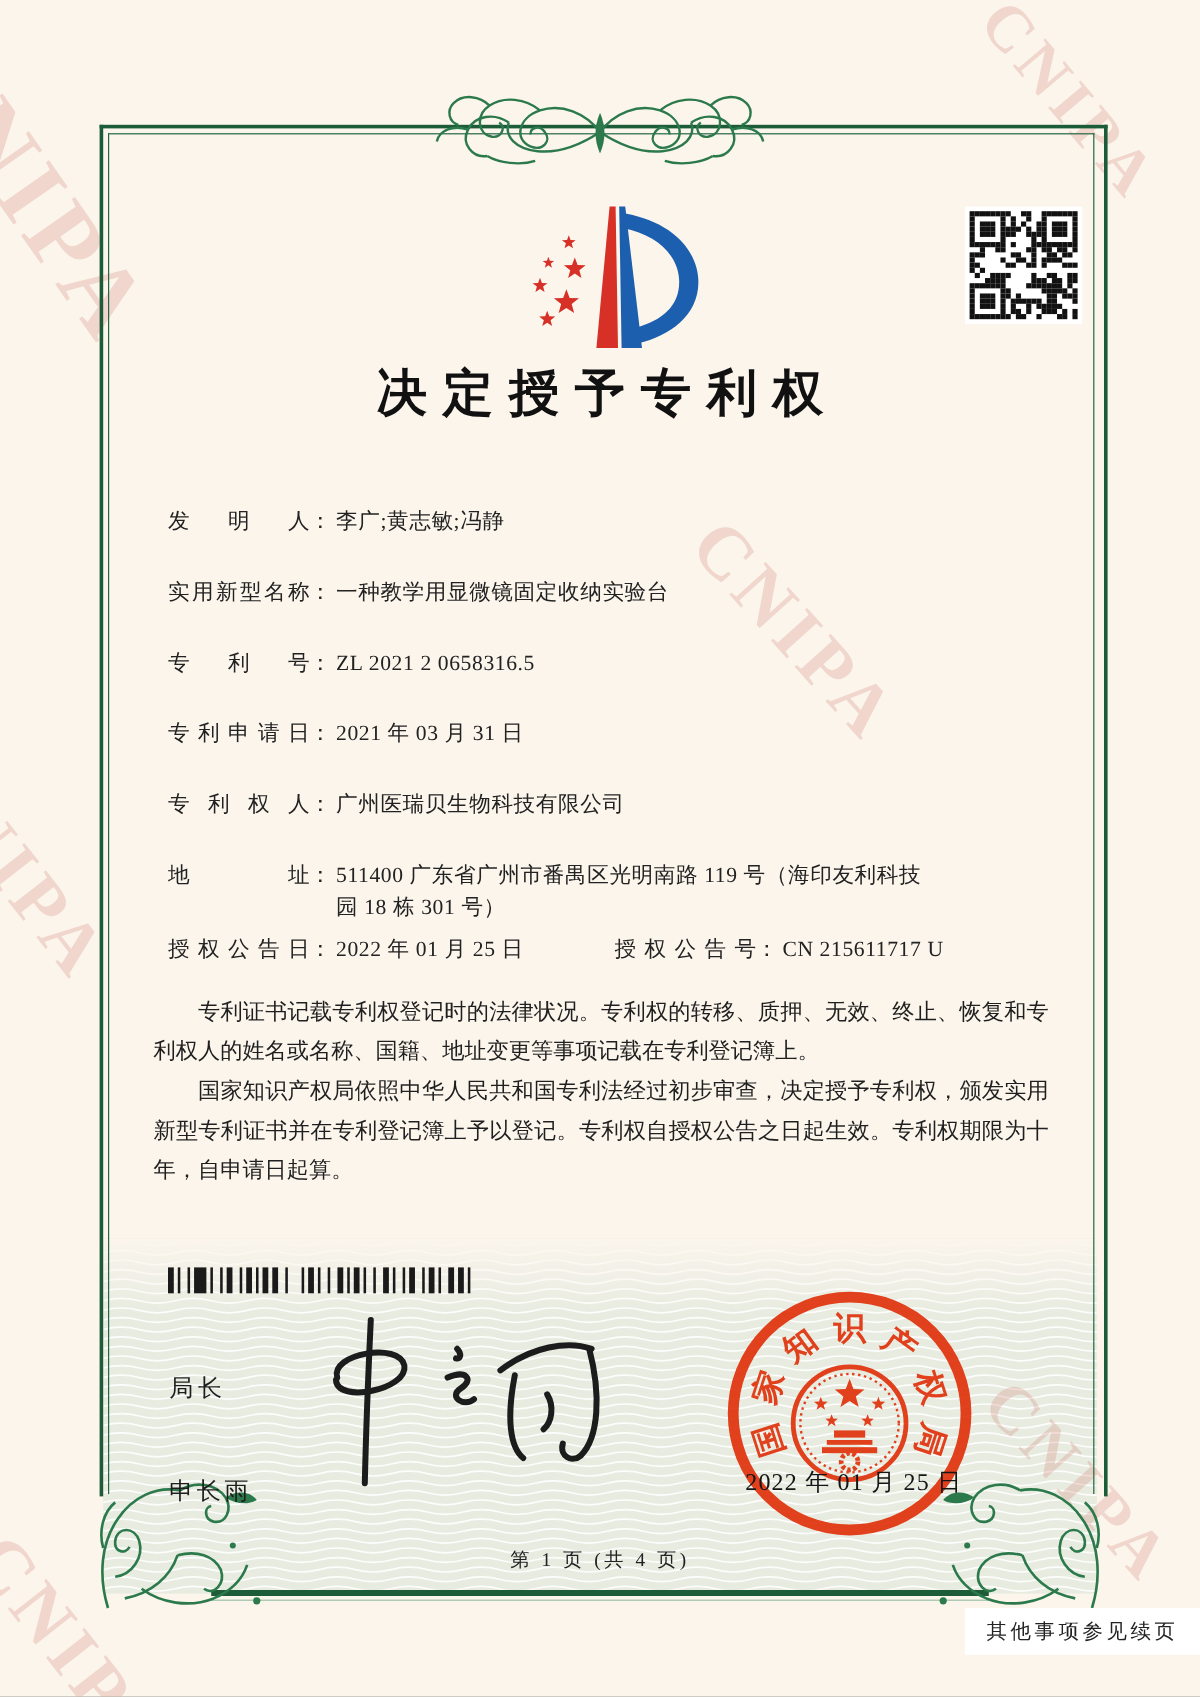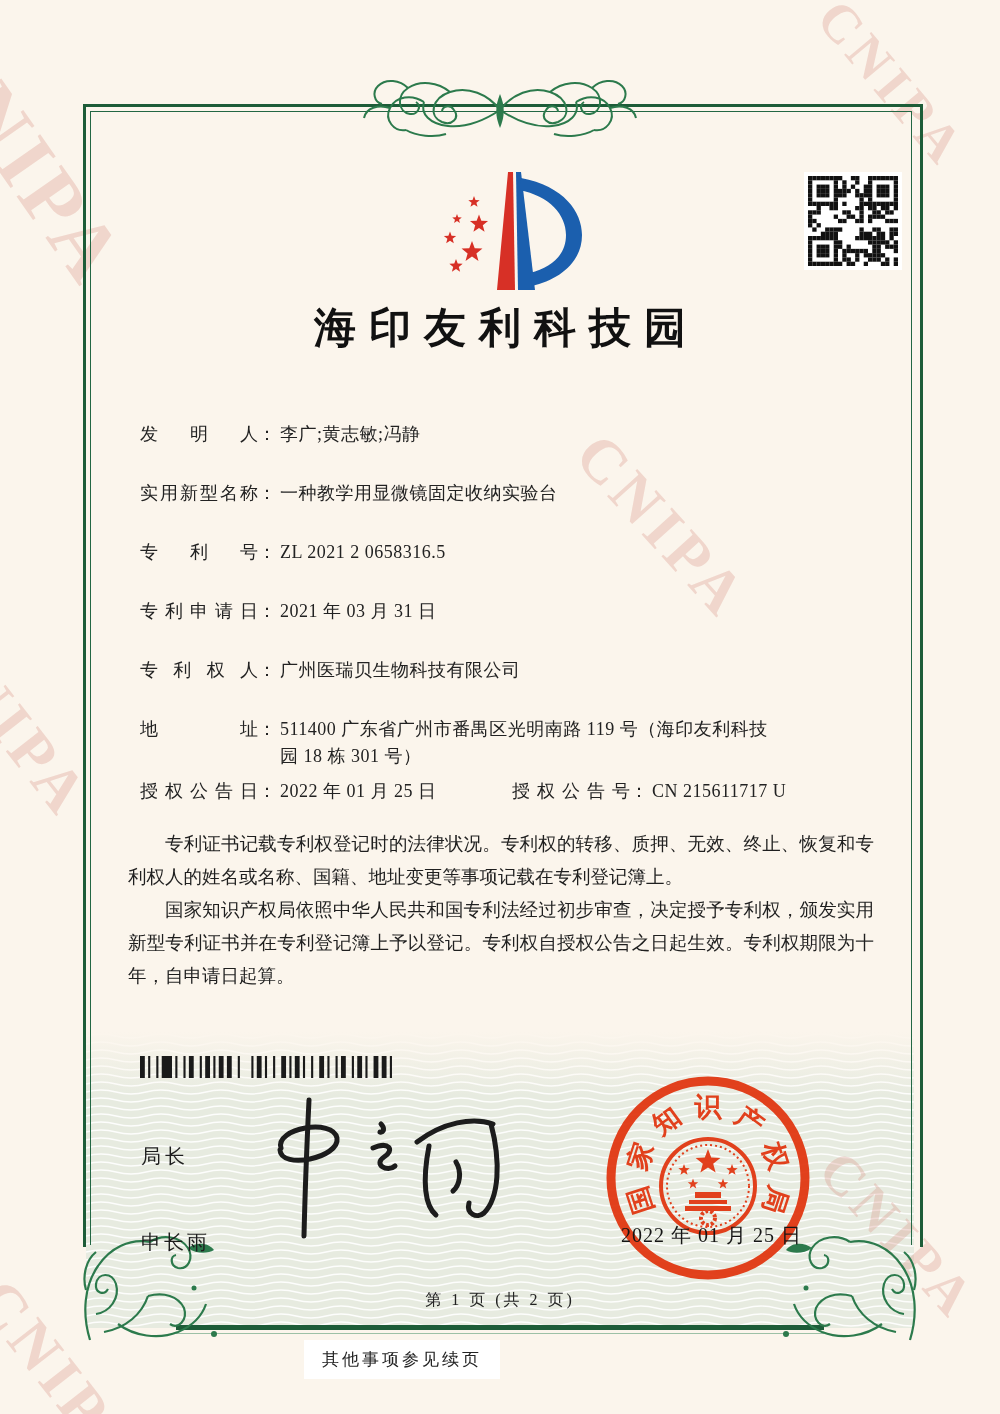--- a/index.html
+++ b/index.html
@@ -43,21 +43,21 @@
   .barcode{position:absolute;left:140px;top:1056px;z-index:4;}
   .sig-title{position:absolute;left:141px;top:1143px;font-size:20px;letter-spacing:4px;color:#1d1d1d;
              font-family:"Liberation Sans","DejaVu Sans",sans-serif;z-index:4;}
   .sig-name{position:absolute;left:141px;top:1181px;font-size:20px;letter-spacing:3px;color:#1d1d1d;
             font-family:"Liberation Sans","DejaVu Sans",sans-serif;z-index:4;margin-top:48px;}
   .signature{position:absolute;left:255px;top:1092px;z-index:4;}
   .seal{position:absolute;left:596px;top:1066px;z-index:5;opacity:.93;}
   .seal-date{position:absolute;left:621px;top:1222px;font-size:20px;color:#151515;letter-spacing:1px;z-index:6;}
   .page-info{position:absolute;left:0;top:1290px;width:1000px;text-align:center;font-size:16px;
              letter-spacing:3px;color:#222;z-index:4;}
-  .cont-note{position:absolute;left:0;top:1340px;width:804px;text-align:center;z-index:4;}
+  .cont-note{position:absolute;left:0;top:1340px;width:1000px;text-align:right;z-index:4;}
   .cont-note span{display:inline-block;background:#ffffff;padding:8px 18px;font-size:17px;
                   letter-spacing:3px;color:#222;}
   .qr{position:absolute;left:804px;top:172px;z-index:4;}
 </style>
 </head>
 <body>
 
 <div class="page">
 
   <div class="waveband">
@@ -407,21 +407,21 @@
       <rect x="89.71" y="85.43" width="4.29" height="4.29" fill="#111"></rect>
       <rect x="34.00" y="89.71" width="4.29" height="4.29" fill="#111"></rect>
       <rect x="42.57" y="89.71" width="4.29" height="4.29" fill="#111"></rect>
       <rect x="46.86" y="89.71" width="4.29" height="4.29" fill="#111"></rect>
       <rect x="59.71" y="89.71" width="4.29" height="4.29" fill="#111"></rect>
       <rect x="76.86" y="89.71" width="4.29" height="4.29" fill="#111"></rect>
       <rect x="81.14" y="89.71" width="4.29" height="4.29" fill="#111"></rect>
       <rect x="89.71" y="89.71" width="4.29" height="4.29" fill="#111"></rect>
     </svg>
 
-  <div class="title">海印友利科技园</div>
+  <div class="title">决定授予专利权</div>
 
   <div class="fields">
     <div class="frow">
       <span class="flabel">发明人</span><span class="fcolon">：</span><span class="fvalue">李广;黄志敏;冯静</span>
     </div>
     <div class="frow">
       <span class="flabel">实用新型名称</span><span class="fcolon">：</span><span class="fvalue">一种教学用显微镜固定收纳实验台</span>
     </div>
     <div class="frow">
       <span class="flabel">专利号</span><span class="fcolon">：</span><span class="fvalue">ZL 2021 2 0658316.5</span>
@@ -520,18 +520,18 @@
         <polygon points="127.00,112.50 128.36,116.13 132.23,116.30 129.20,118.71 130.23,122.45 127.00,120.31 123.77,122.45 124.80,118.71 121.77,116.30 125.64,116.13"></polygon>
         <rect x="99" y="126" width="26" height="6"></rect>
         <rect x="93" y="134" width="38" height="4"></rect>
         <rect x="89" y="140" width="46" height="5"></rect>
         <circle cx="112" cy="152" r="7" fill="none" stroke="#e1340e" stroke-width="4" stroke-dasharray="3 2"></circle>
       </g>
     </g>
   </svg>
   <div class="seal-date">2022 年 01 月 25 日</div>
 
-  <div class="page-info">第 1 页 (共 2 页)</div>
+  <div class="page-info">第 1 页 (共 4 页)</div>
   <div class="cont-note">
     <span>其他事项参见续页</span>
   </div>
 
 </div>
 
 </body></html>

